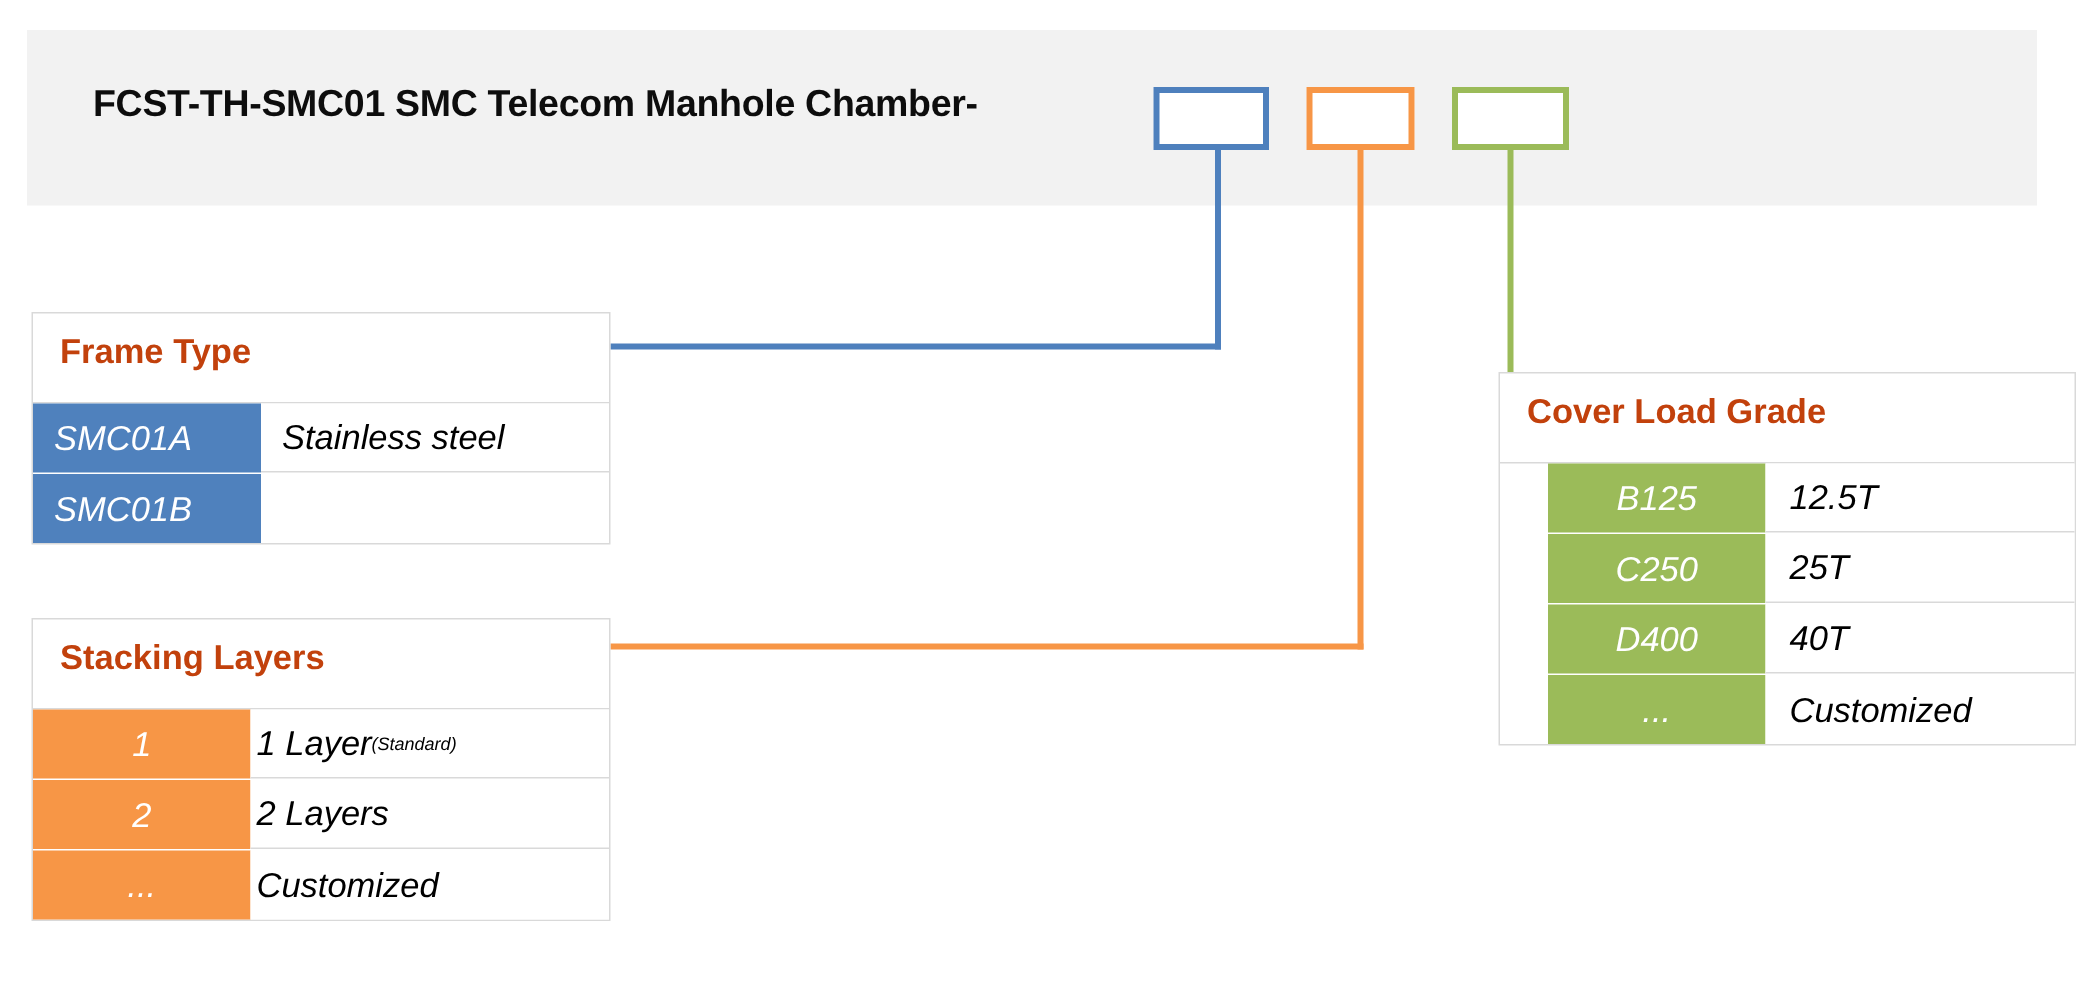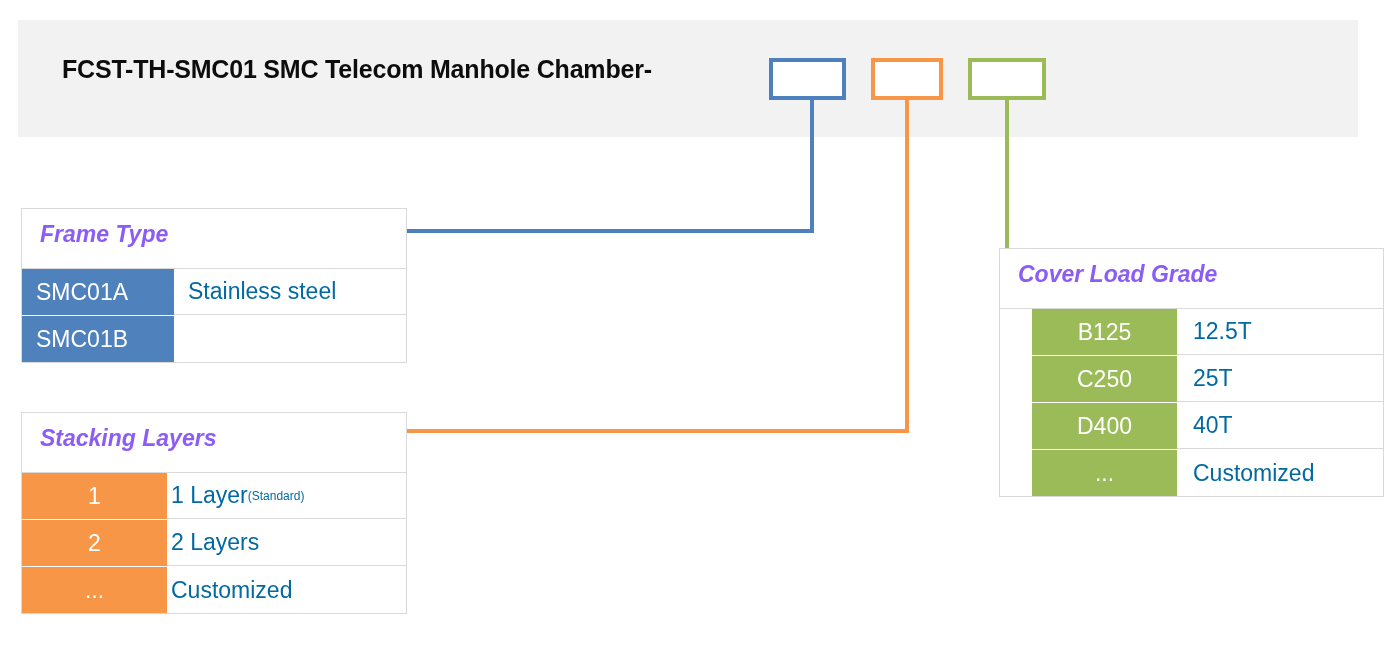--- a/index.html
+++ b/index.html
@@ -65,45 +65,45 @@
   
   .legend {
     position: absolute;
     background: #ffffff;
     border: 1px solid #D9D9D9;
     box-sizing: border-box;
   }
   .legend-title {
     font-size: 23px;
     font-weight: bold;
-    color: #8b5cf6;
+    color: #c2410c;
     padding: 12px 0 0 18px;
     height: 60px;
     box-sizing: border-box;
     border-bottom: 1px solid #D9D9D9;
     white-space: nowrap;
-    font-style: italic;
   }
   .legend-row {
     display: flex;
     border-bottom: 1px solid #ffffff;
+    font-style: italic;
   }
   .legend-row:last-child { border-bottom: none; }
   .cell-code {
     color: #ffffff;
     font-size: 23px;
     line-height: 1;
     display: flex;
     align-items: center;
     box-sizing: border-box;
     flex: none;
   }
   .cell-desc {
     font-size: 23px;
-    color: #0369a1;
+    color: #000000;
     display: flex;
     align-items: center;
     background: #ffffff;
     border-bottom: 1px solid #D9D9D9;
     box-sizing: border-box;
     flex: 1 1 auto;
     white-space: nowrap;
     text-align: center;
   }
   .legend-row:last-child .cell-desc { border-bottom: none; }

